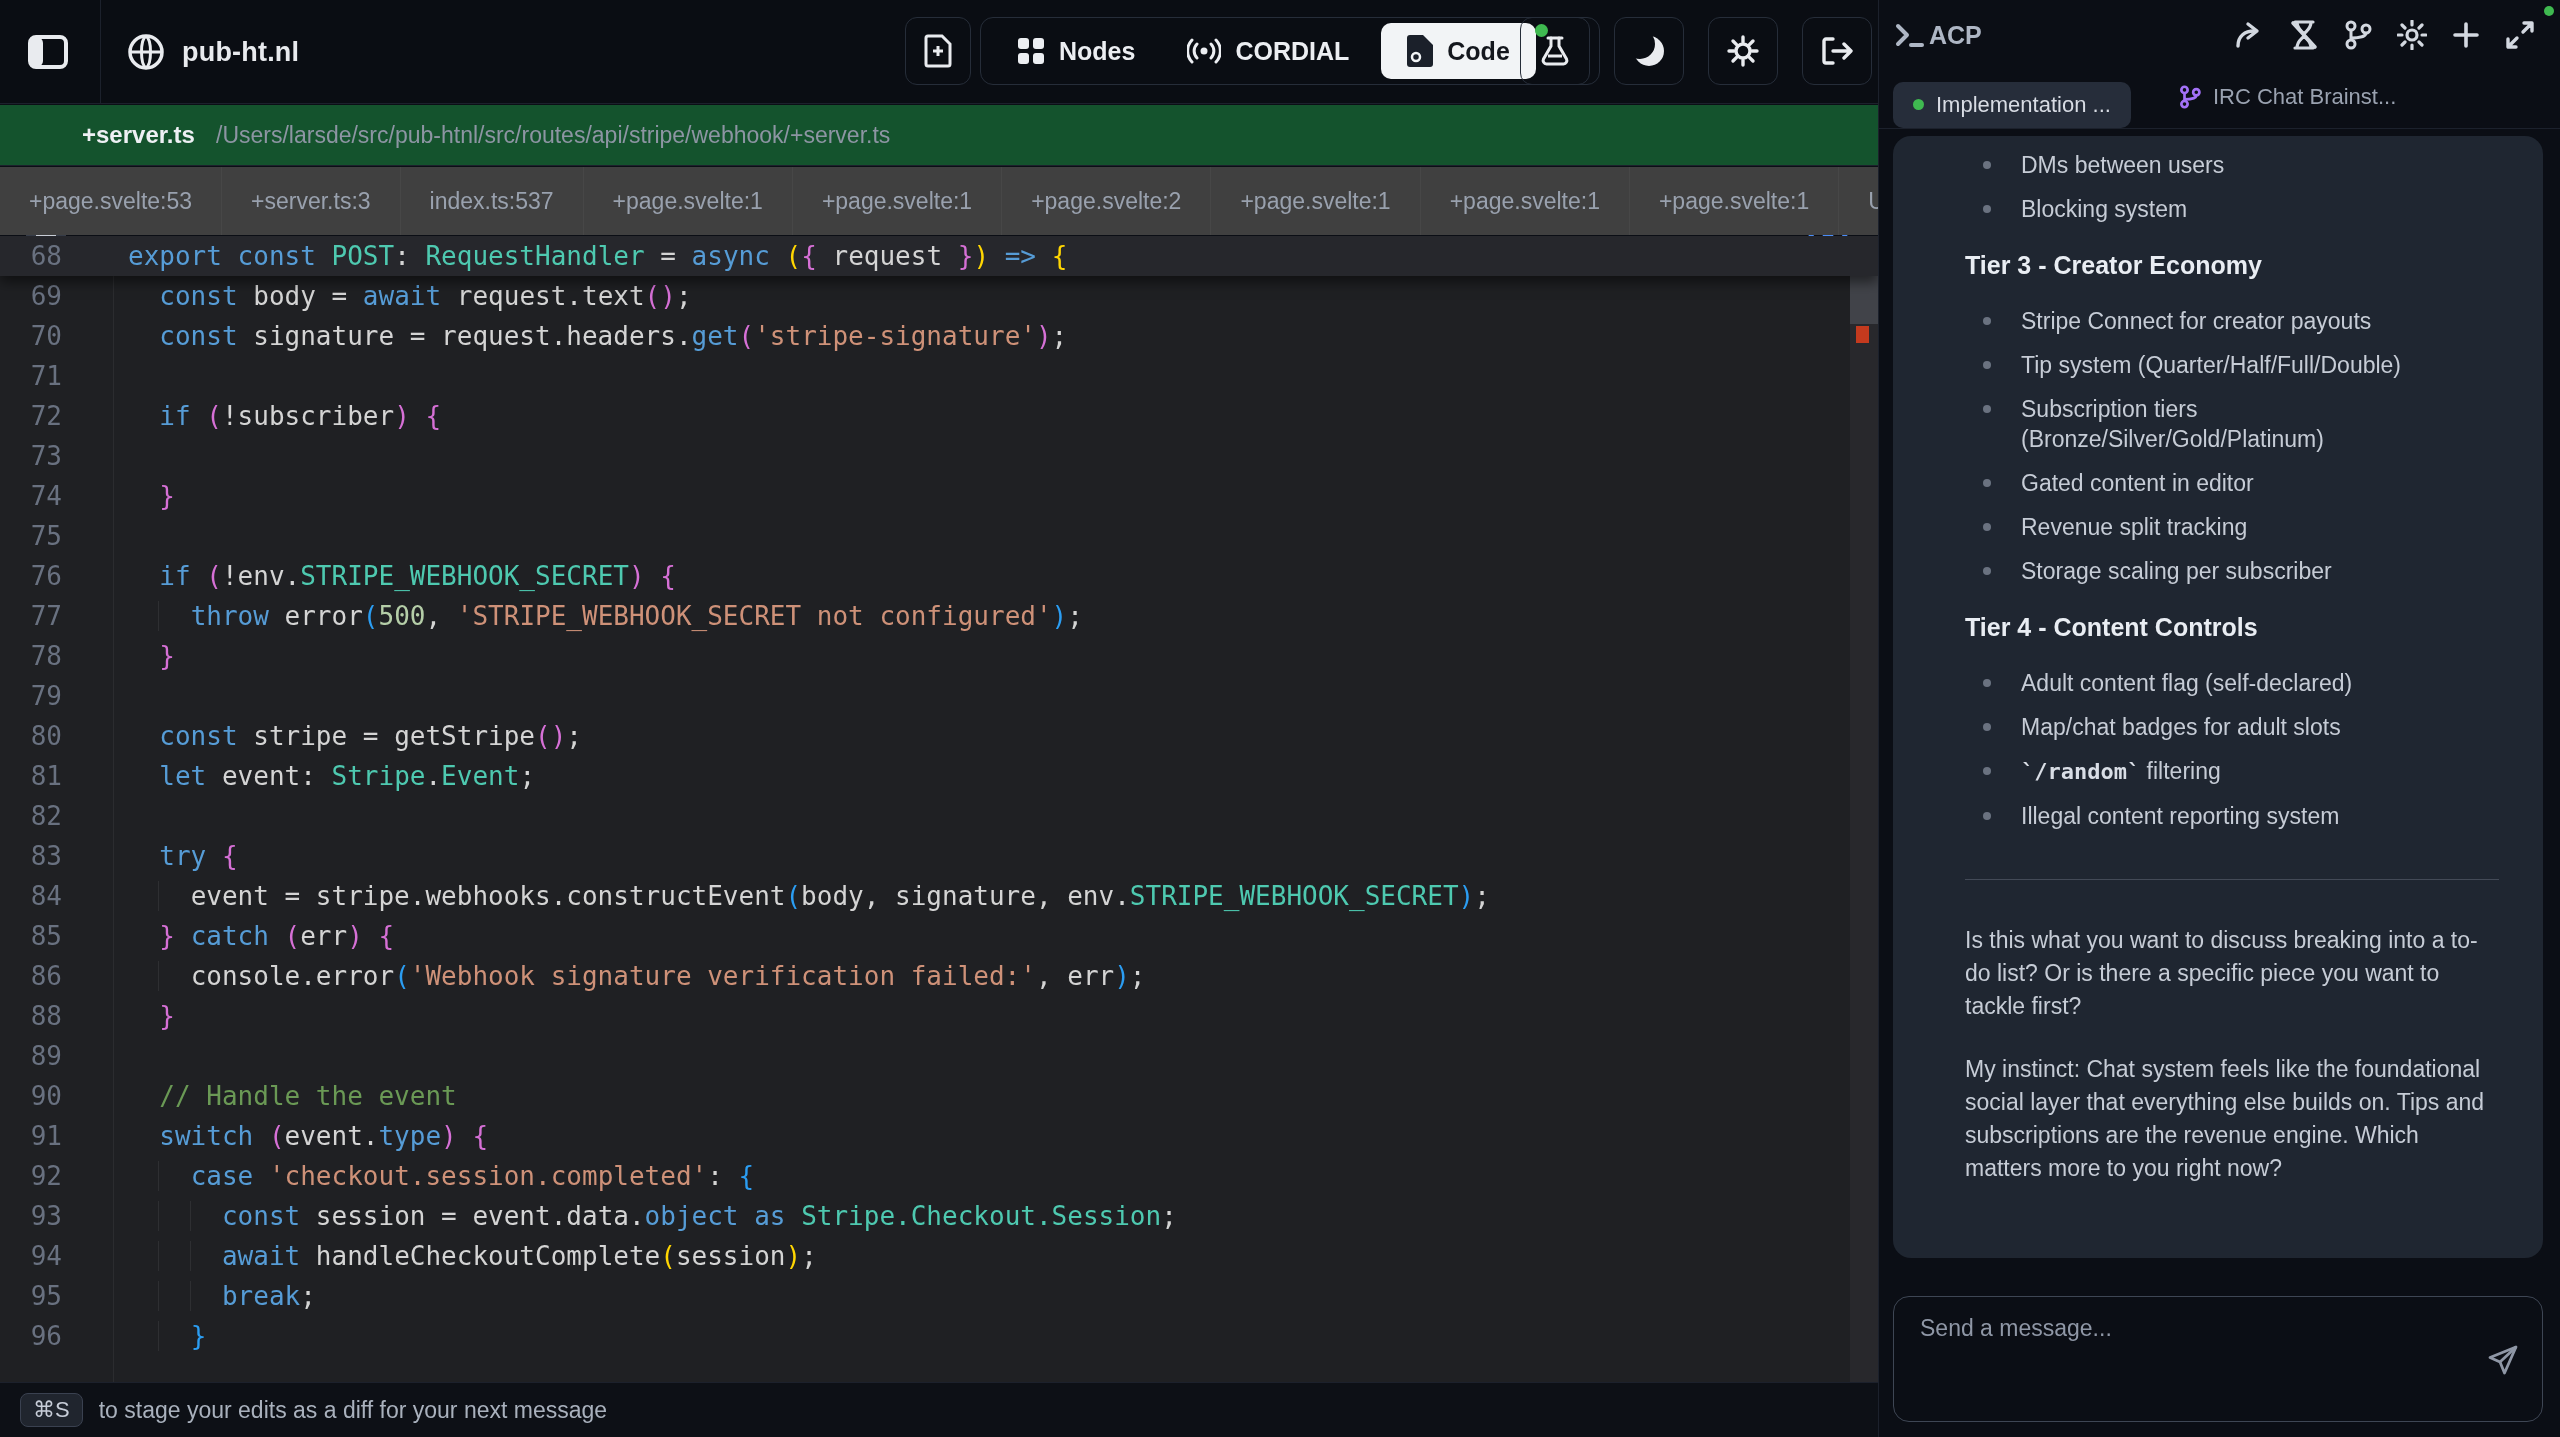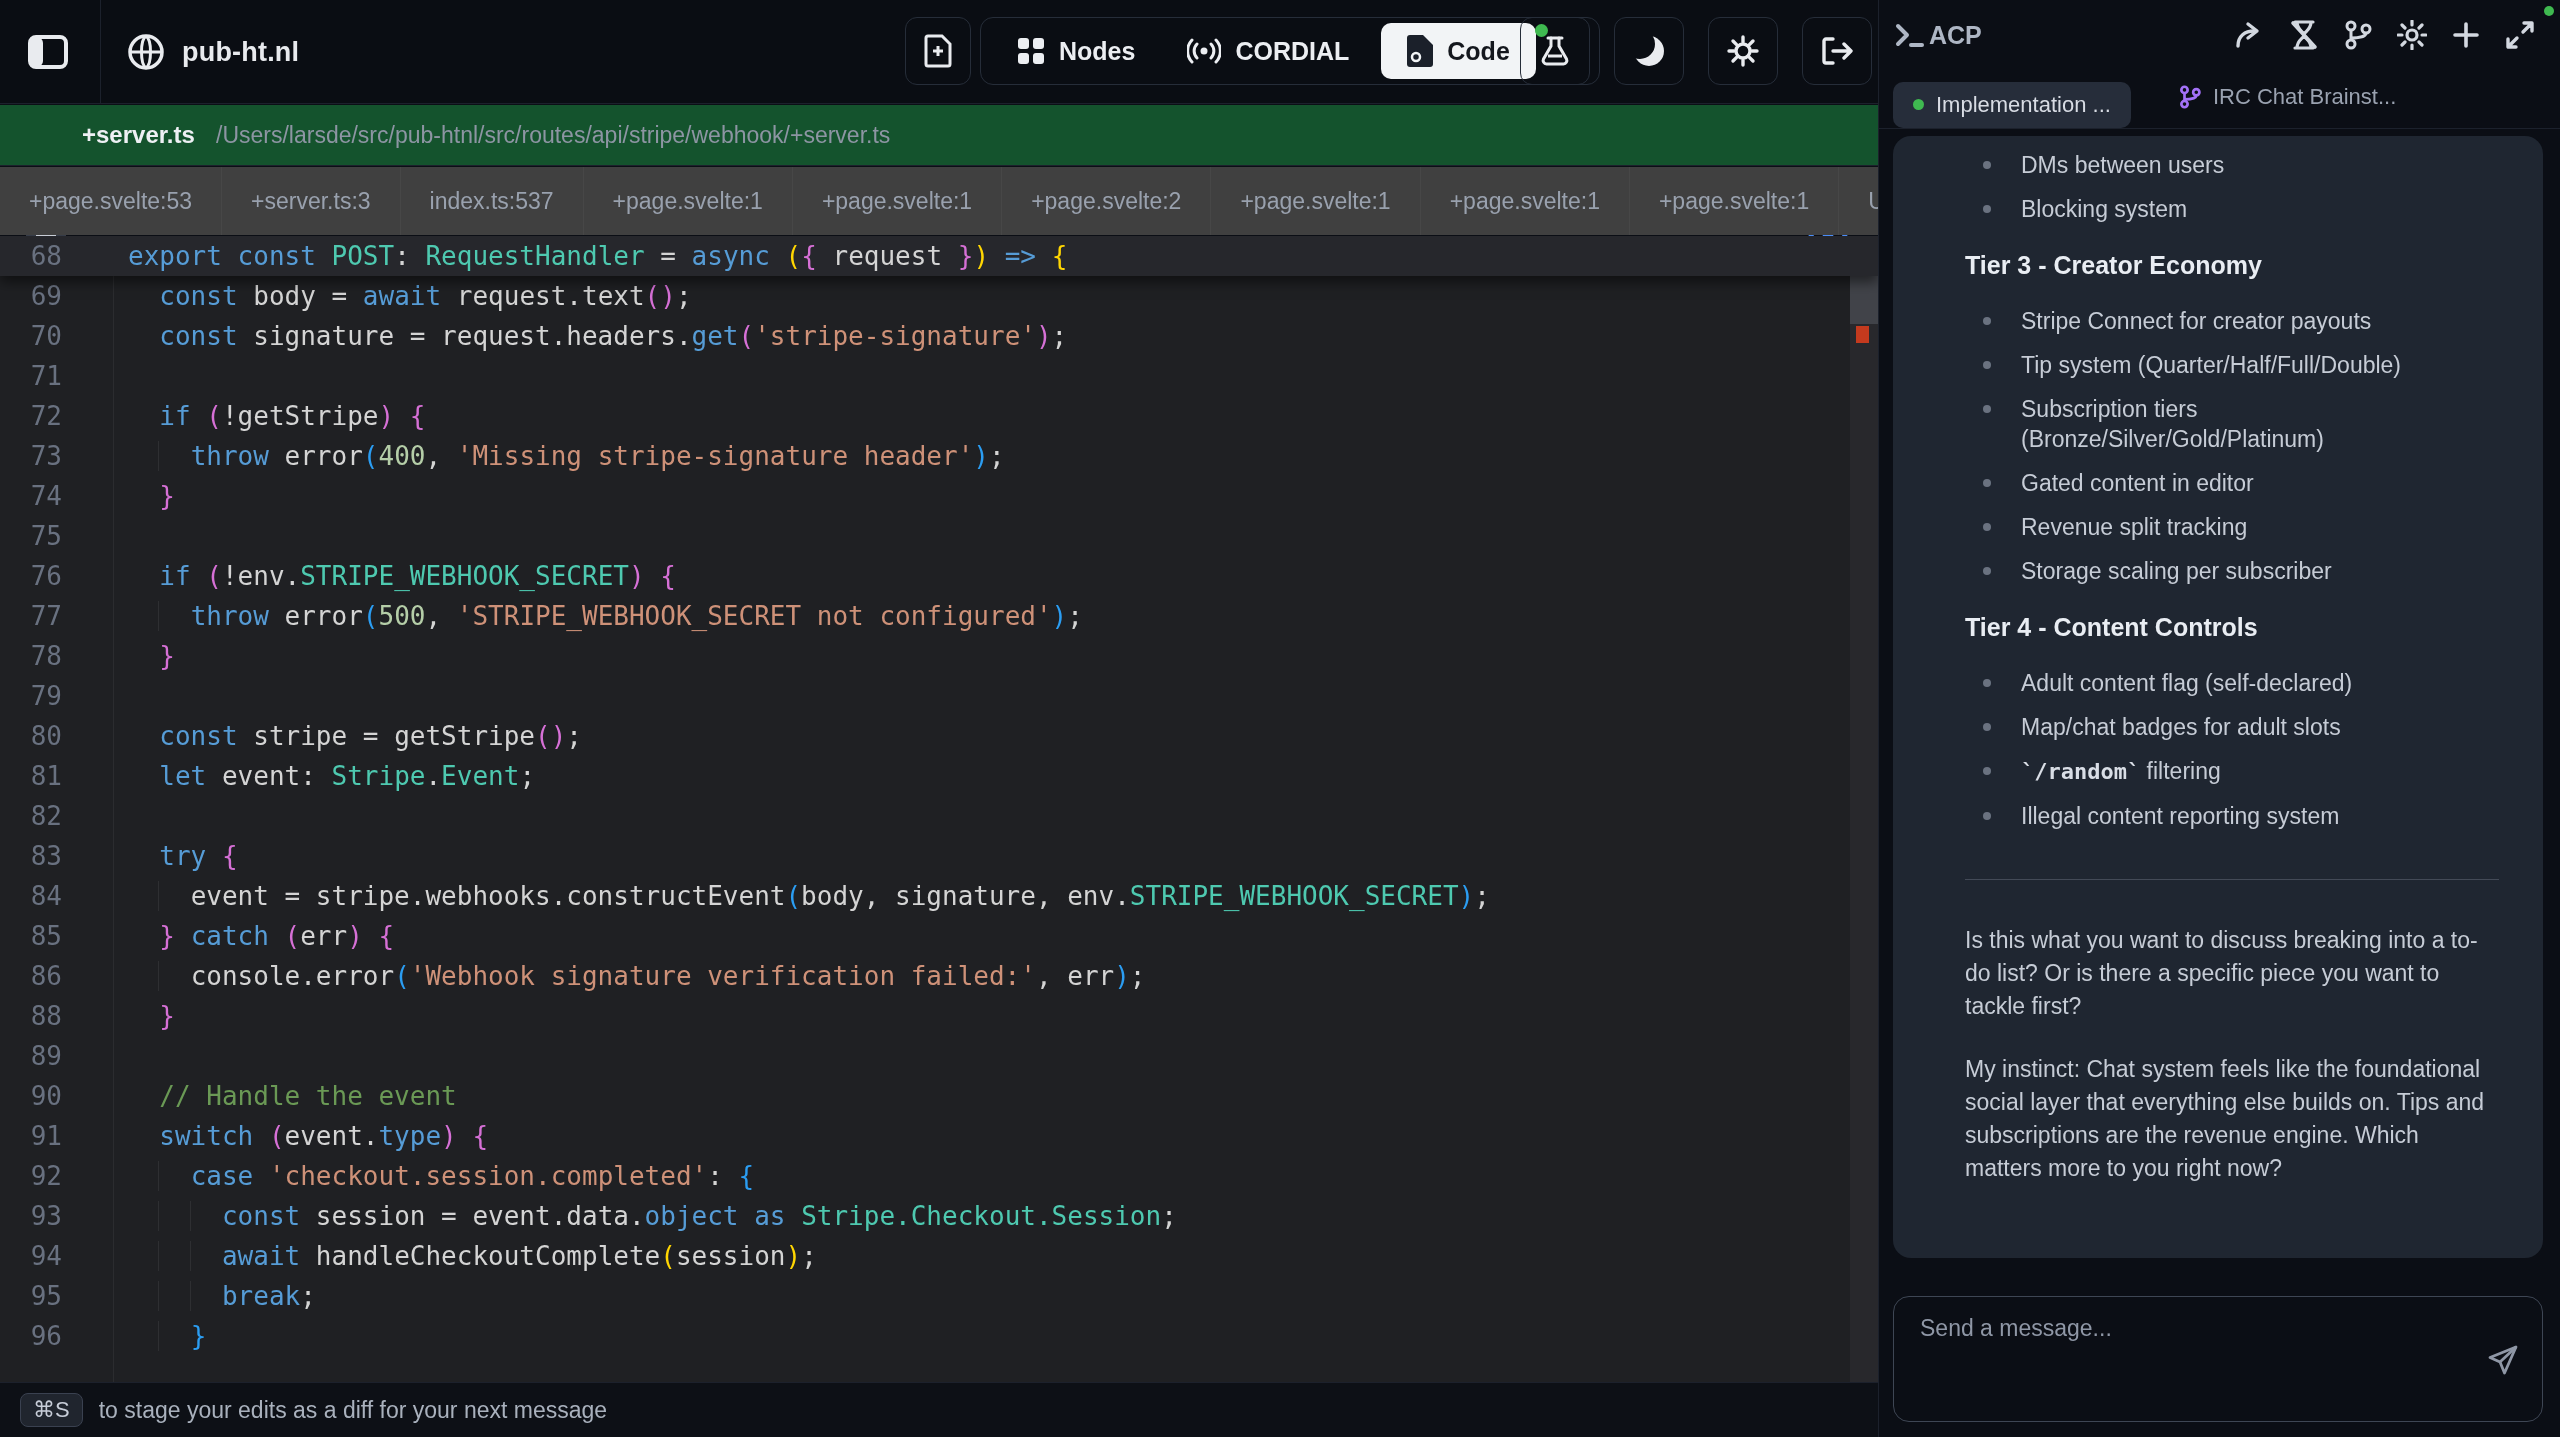--- a/index.html
+++ b/index.html
@@ -227,25 +227,24 @@
         <div class="cl">
           <span class="gut">70</span>
           <span class="ct"><span class="ig">  </span><span class="tk-k">const</span><span class="tk-v"> signature = request.headers.</span><span class="tk-k">get</span><span class="tk-m">(</span><span class="tk-s">'stripe-signature'</span><span class="tk-m">)</span><span class="tk-v">;</span></span>
         </div>
         <div class="cl">
           <span class="gut">71</span>
           <span class="ct"></span>
         </div>
         <div class="cl">
           <span class="gut">72</span>
-          <span class="ct"><span class="ig">  </span><span class="tk-k">if</span><span class="tk-v"> </span><span class="tk-m">(</span><span class="tk-v">!getStripe</span><span class="tk-m">)</span><span class="tk-v"> </span><span class="tk-m">{</span></span>
+          <span class="ct"><span class="ig">  </span><span class="tk-k">if</span><span class="tk-v"> </span><span class="tk-m">(</span><span class="tk-v">!subscriber</span><span class="tk-m">)</span><span class="tk-v"> </span><span class="tk-m">{</span></span>
         </div>
         <div class="cl">
           <span class="gut">73</span>
-          <span class="ct"><span class="ig">  </span><span class="ig gl">  </span><span class="tk-k">throw</span><span class="tk-v"> error</span><span class="tk-b">(</span><span class="tk-n">400</span><span class="tk-v">, </span><span class="tk-s">'Missing stripe-signature header'</span><span class="tk-b">)</span><span class="tk-v">;</span></span>
         </div>
         <div class="cl">
           <span class="gut">74</span>
           <span class="ct"><span class="ig">  </span><span class="tk-m">}</span></span>
         </div>
         <div class="cl">
           <span class="gut">75</span>
           <span class="ct"></span>
         </div>
         <div class="cl">

